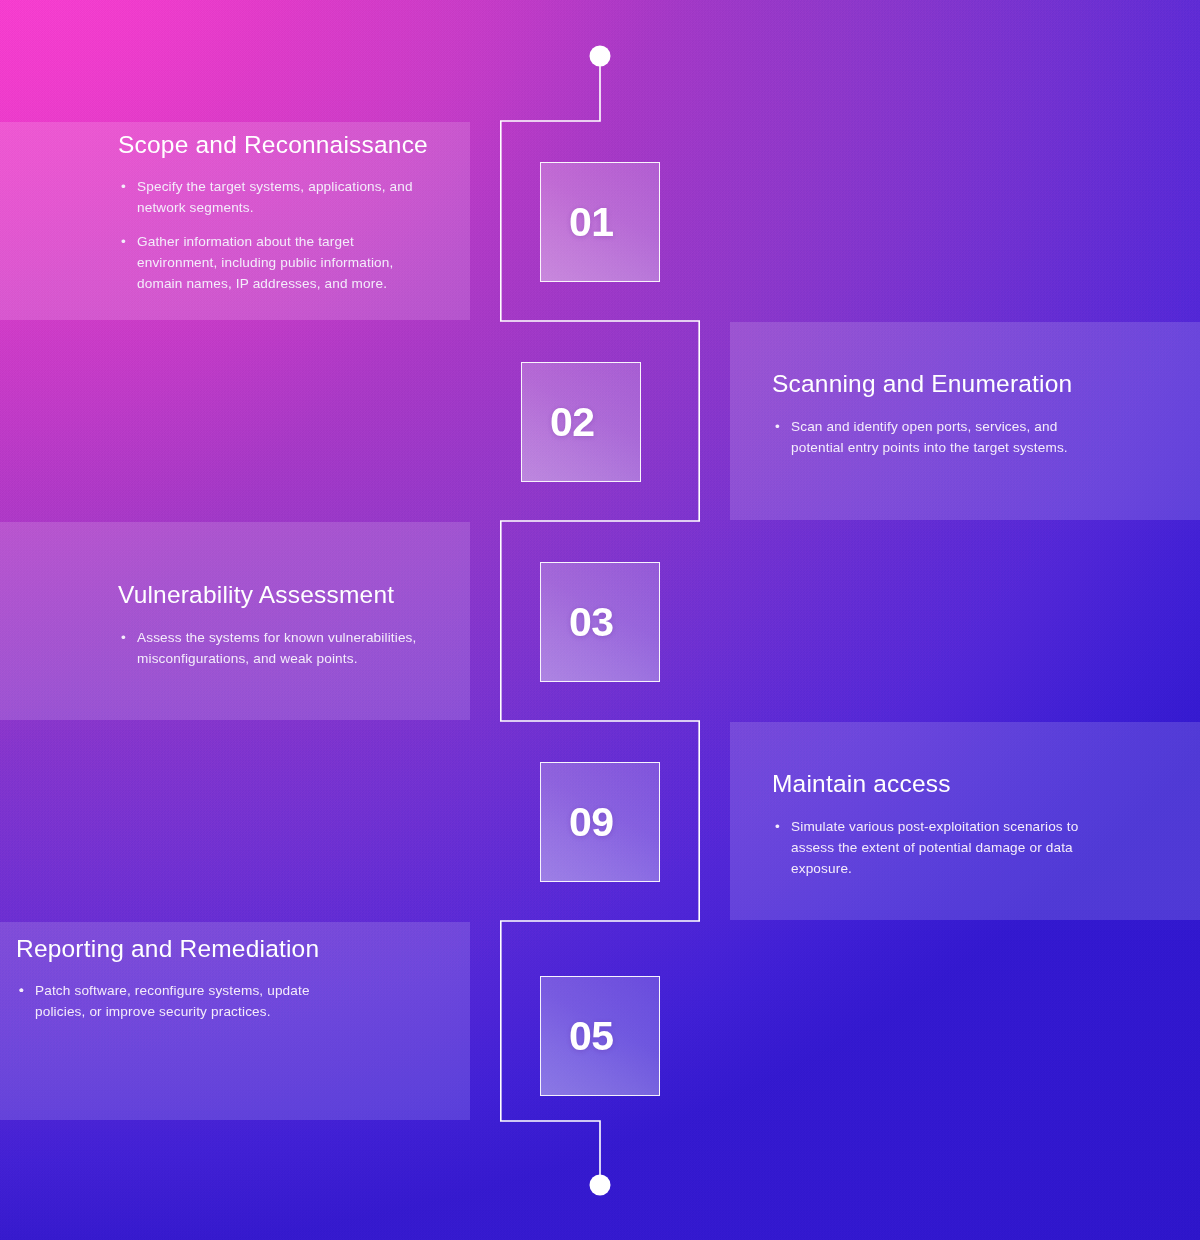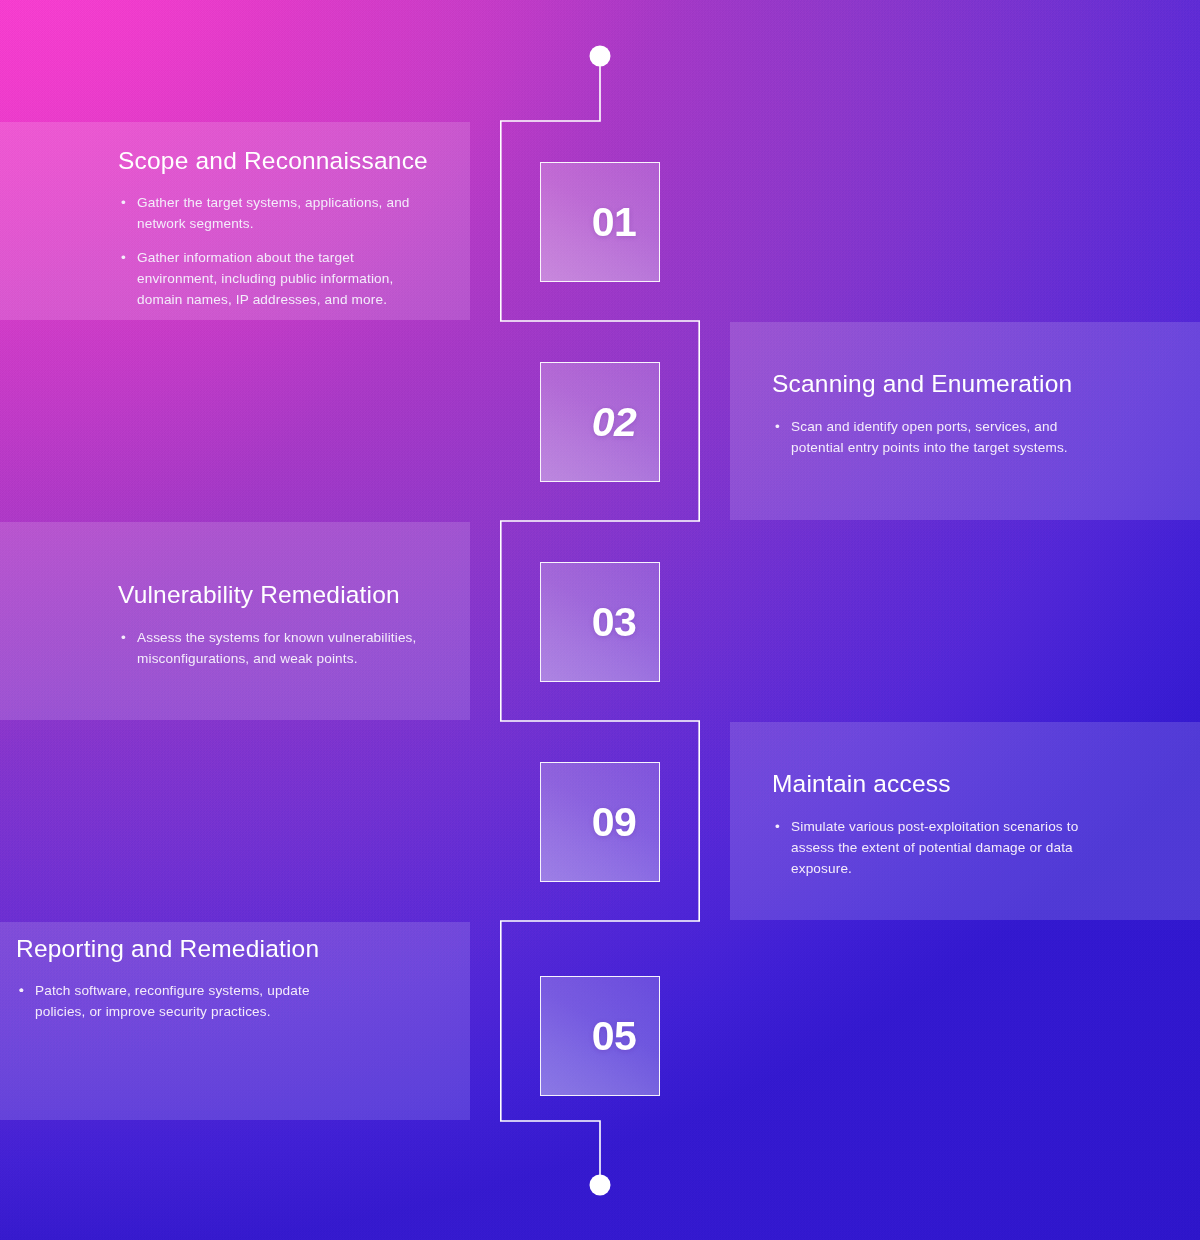--- a/index.html
+++ b/index.html
@@ -124,21 +124,20 @@
     height: 120px;
     box-sizing: border-box;
     border: 1.6px solid rgba(255,255,255,0.92);
     background: linear-gradient(28deg,
         rgba(255,255,255,0.40) 0%,
         rgba(255,255,255,0.33) 30%,
         rgba(255,255,255,0.25) 58%,
         rgba(255,255,255,0.19) 100%);
     display: flex;
     align-items: center;
-    justify-content: center;
     padding-left: 28px;
   }
   .numbox span {
     color: #ffffff;
     font-size: 41px;
     font-weight: 700;
     letter-spacing: -0.5px;
     line-height: 1;
     text-shadow: 0 1px 5px rgba(80,20,140,0.22);
   }
@@ -153,42 +152,42 @@
   <div class="bg-noise"></div>
   <div class="bg-noise2"></div>
 
   <svg id="connectors" width="1200" height="1240" viewBox="0 0 1200 1240">
     <path d="M600 62 L600 121 L500.8 121 L500.8 321 L699.2 321 L699.2 521 L500.8 521 L500.8 721 L699.2 721 L699.2 921 L500.8 921 L500.8 1121 L600 1121 L600 1178"></path>
     <circle cx="600" cy="56" r="10.5"></circle>
     <circle cx="600" cy="1185" r="10.5"></circle>
   </svg>
 
   <div class="panel left" style="top:122px; height:198px;">
-    <h2 class="panel-title" style="margin-top:24px;">Scope and Reconnaissance</h2>
+    <h2 class="panel-title" style="margin-top:8px;">Scope and Reconnaissance</h2>
     <ul class="bullets" style="margin-top:17px; width:312px;">
-      <li><span class="dot">•</span><span>Gather the target systems, applications, and network segments.</span></li>
+      <li><span class="dot">•</span><span>Specify the target systems, applications, and network segments.</span></li>
       <li><span class="dot">•</span><span>Gather information about the target environment, including public information, domain names, IP addresses, and more.</span></li>
     </ul>
   </div>
   <div class="numbox" style="left:540px; top:162px;">
     <span>01</span>
   </div>
 
   <div class="panel right" style="top:322px; height:198px;">
     <h2 class="panel-title" style="margin-top:47px;">Scanning and Enumeration</h2>
     <ul class="bullets" style="margin-top:18px; width:312px;">
       <li><span class="dot">•</span><span>Scan and identify open ports, services, and potential entry points into the target systems.</span></li>
     </ul>
   </div>
-  <div class="numbox" style="left:540px; top:362px;font-style:italic;">
+  <div class="numbox" style="left:521px; top:362px;">
     <span>02</span>
   </div>
 
   <div class="panel left" style="top:522px; height:198px;">
-    <h2 class="panel-title" style="margin-top:58px;">Vulnerability Remediation</h2>
+    <h2 class="panel-title" style="margin-top:58px;">Vulnerability Assessment</h2>
     <ul class="bullets" style="margin-top:18px; width:312px;">
       <li><span class="dot">•</span><span>Assess the systems for known vulnerabilities, misconfigurations, and weak points.</span></li>
     </ul>
   </div>
   <div class="numbox" style="left:540px; top:562px;">
     <span>03</span>
   </div>
 
   <div class="panel right" style="top:722px; height:198px;">
     <h2 class="panel-title" style="margin-top:47px;">Maintain access</h2>

